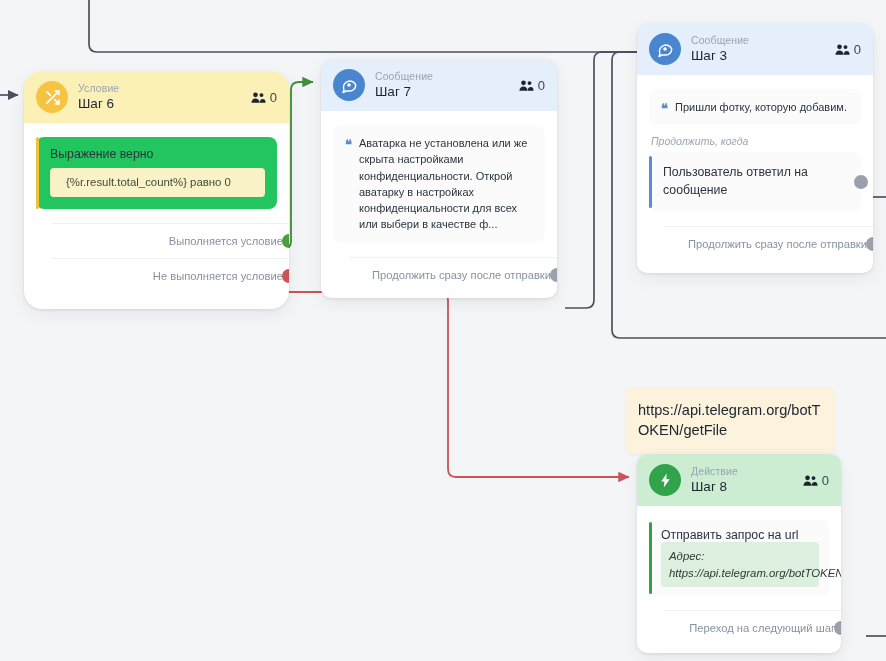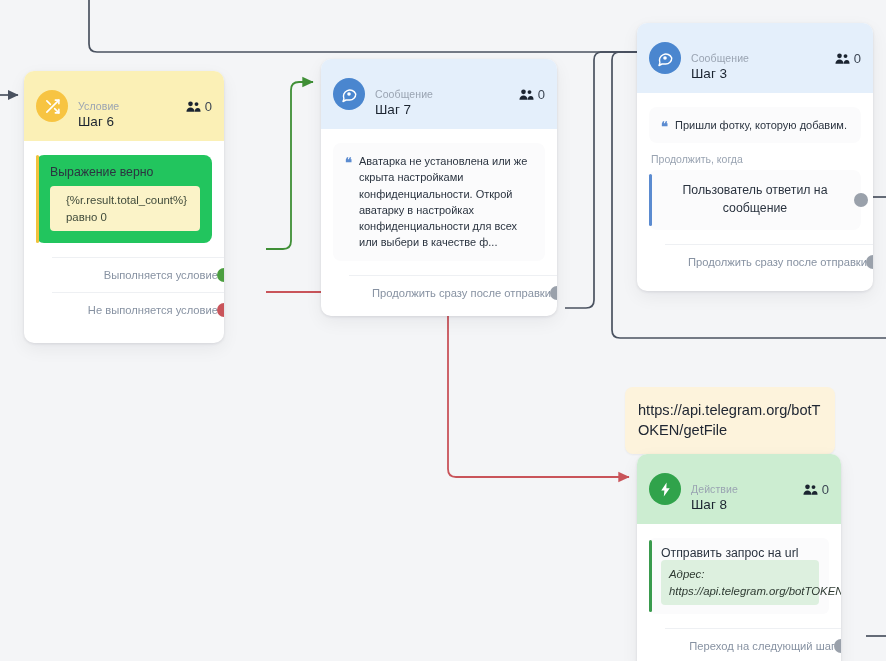--- a/index.html
+++ b/index.html
@@ -33,21 +33,21 @@
   .badge-icon {
     width:32px; height:32px; border-radius:50%;
     display:flex; align-items:center; justify-content:center;
     flex: 0 0 auto;
   }
   .ic-cond { background:#f7c442; }
   .ic-msg  { background:#4a86cf; }
   .ic-act  { background:#30a34b; }
 
   .head-text { display:flex; flex-direction:column; line-height:1.25; flex:1 1 auto; min-width:0; }
-  .head-kind { font-size:10.5px; color:#9aa4b2; letter-spacing:.1px;margin-top:19px; }
+  .head-kind { font-size:10.5px; color:#9aa4b2; letter-spacing:.1px; }
   .head-title { font-size:13.5px; color:#1b2430; margin-top:1px; }
 
   .head-count { display:flex; align-items:center; gap:4px; flex:0 0 auto; }
   .head-count .cnt { font-size:13px; color:#3c4654; }
 
   .node-body { padding: 14px 12px 0 12px; }
 
   .bubble {
     background:#fbfbfc;
     border-radius:8px;
@@ -67,25 +67,25 @@
   .expr-wrap::before {
     content:""; position:absolute; left:0; top:0; bottom:0; width:3px;
     background:#f0c23c; border-radius:3px;
   }
   .expr-title { font-size:12.3px; color:#2b3440; margin-bottom:7px; }
   .expr-code {
     background:#fbf3c8; border-radius:4px; padding:6px 16px;
     font-size:11.4px; color:#3f4a3a; line-height:1.45;
   }
 
-  .sub-label { font-size:10.5px; color:#9aa4b2; margin:10px 0 5px 2px; }
+  .sub-label { font-size:10.5px; color:#9aa4b2; margin:10px 0 5px 2px;font-style:italic; }
 
   .answer-box {
     position:relative; background:#fbfbfc; border-radius:8px;
-    padding:12px 14px; text-align:center;
+    padding:12px 14px; text-align:left;
   }
   .answer-box::before {
     content:""; position:absolute; left:0; top:4px; bottom:4px; width:3px;
     background:#5b8bd0; border-radius:3px;
   }
   .answer-text { font-size:12.3px; color:#2b3440; line-height:1.45; }
 
   .act-box {
     position:relative; background:#fbfbfc; border-radius:6px;
     padding:8px 10px 9px 12px;
@@ -111,21 +111,21 @@
   .port-label { font-size:11.2px; color:#8792a2; }
   .port-dot {
     position:absolute; right:-7px; top:50%; transform:translateY(-50%);
     width:14px; height:14px; border-radius:50%;
     background:#9aa1ab;
   }
   .port-dot.green { background:#4b9e3f; }
   .port-dot.red   { background:#c9545a; }
 
   
-  #node-step6 { left:24px;  top:71px;  width:200px; border-radius:10px; }
+  #node-step6 { left:24px;  top:71px;  width:265px; border-radius:18px; }
   #node-step7 { left:321px; top:59px;  width:236px; }
   #node-step3 { left:637px; top:23px;  width:236px; }
   #node-step8 { left:637px; top:454px; width:204px; }
 
   
   .answer-port {
     position:absolute; right:-7px; top:50%; transform:translateY(-50%);
     width:14px; height:14px; border-radius:50%; background:#9aa1ab;
   }
 

